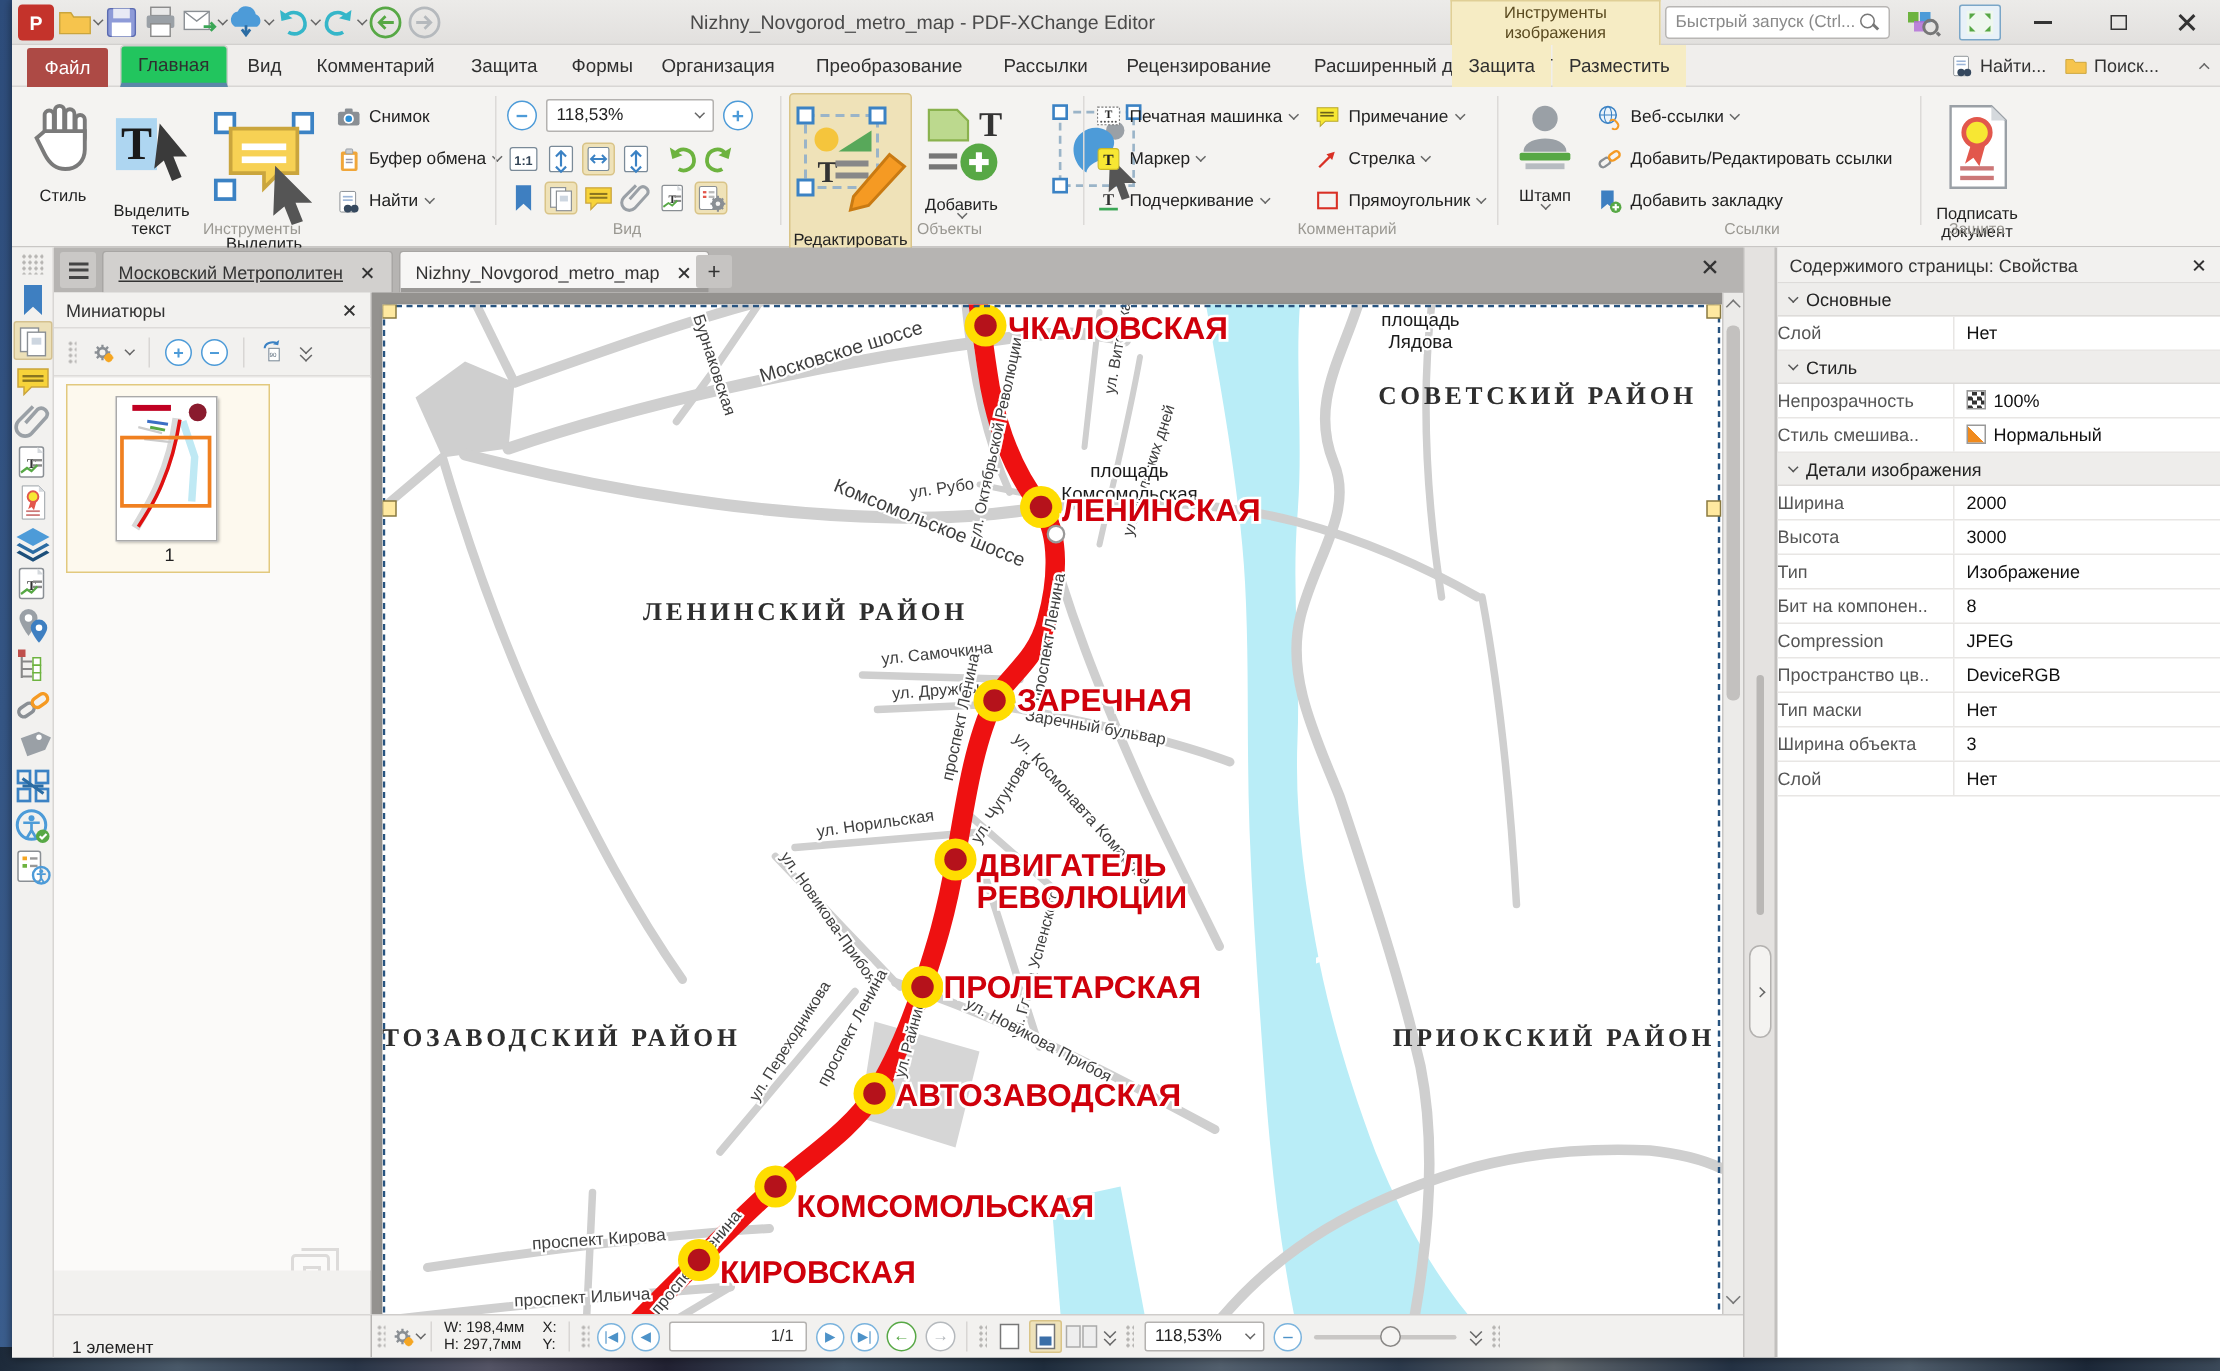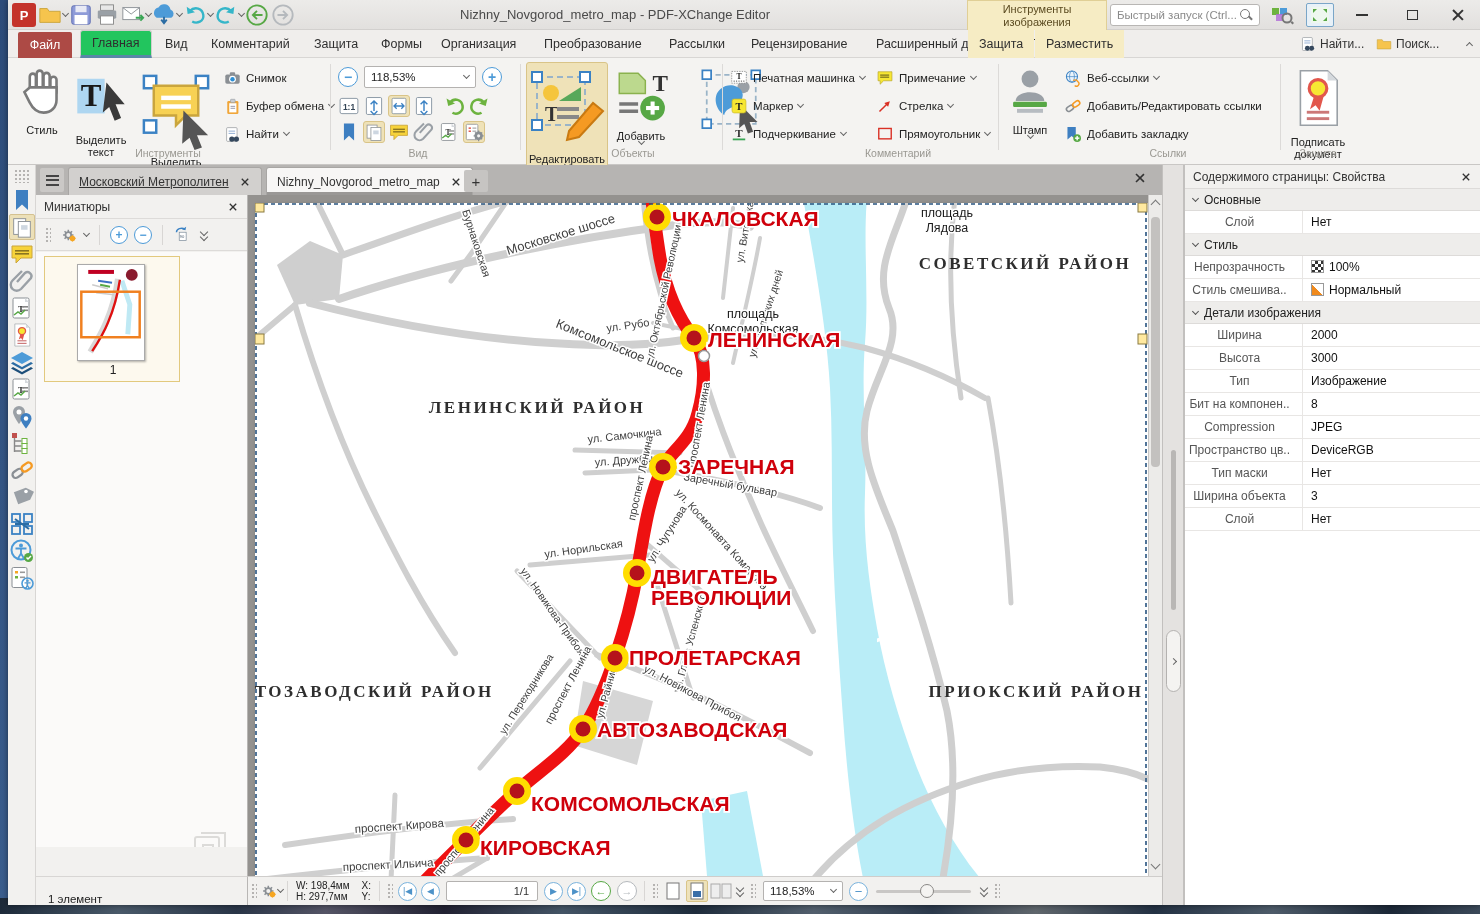--- a/index.html
+++ b/index.html
@@ -111,21 +111,21 @@
   .spl-thumb { position:absolute; left:8px; top:285px; width:5px; height:160px; background:#b9b7b5; border-radius:3px; }
   .spl-pill { position:absolute; left:3px; top:465px; width:15px; height:62px; background:#f4f3f1; border:1px solid #b4b2b0; border-radius:8px; display:flex; align-items:center; justify-content:center; }
   .spl-pill i { width:5px; height:5px; border-right:1.6px solid #666; border-top:1.6px solid #666; transform:rotate(45deg); }
 
   
   .props { position:absolute; left:1176px; top:165px; width:296px; height:740px; background:#fff; border-left:1px solid #c2c0be; }
   .props-head { height:24px; background:#f2f1ef; display:flex; align-items:center; justify-content:space-between; padding:0 8px; font-size:12px; color:#333; border-bottom:1px solid #dddbd9; }
   .psec { height:22px; background:#eeedeb; border-bottom:1px solid #dddbd9; display:flex; align-items:center; gap:6px; padding-left:8px; font-size:12px; color:#222; }
   .psec i { width:5px; height:5px; border-right:1.5px solid #555; border-bottom:1.5px solid #555; transform:rotate(45deg); margin-top:-3px; }
   .prow { height:23px; display:flex; border-bottom:1px solid #e8e6e4; font-size:12px; }
-  .plabel { width:118px; text-align:center; color:#555; padding:4px 8px 0 0; border-right:1px solid #e8e6e4; white-space:nowrap; overflow:hidden; }
+  .plabel { width:118px; text-align:left; color:#555; padding:4px 8px 0 0; border-right:1px solid #e8e6e4; white-space:nowrap; overflow:hidden; }
   .pvalue { flex:1; color:#111; padding:4px 0 0 8px; display:flex; align-items:flex-start; gap:5px; }
   .swatch { width:13px; height:13px; border:1px solid #999; display:inline-block; }
   .sw-op { background:repeating-conic-gradient(#333 0 25%, #fff 0 50%) 0 0/6px 6px; }
   .sw-bl { background:linear-gradient(to top right,#f08a1d 48%, #fff 50%); }
 
   
   .street { font-family:"Liberation Sans",sans-serif; fill:#3f3f3f; paint-order:stroke; stroke:#ffffff; stroke-width:3px; }
   .region { font-family:"Liberation Serif",serif; font-weight:bold; fill:#2e2e2e; letter-spacing:2.5px; font-size:17px; text-anchor:middle; }
   .place { font-family:"Liberation Sans",sans-serif; fill:#1a1a1a; font-size:12.5px; text-anchor:middle; paint-order:stroke; stroke:#fff; stroke-width:3px; }
   .stlabel { font-family:"Liberation Sans",sans-serif; font-weight:bold; fill:#cf000b; font-size:21px; paint-order:stroke; stroke:#ffffff; stroke-width:3.5px; }

